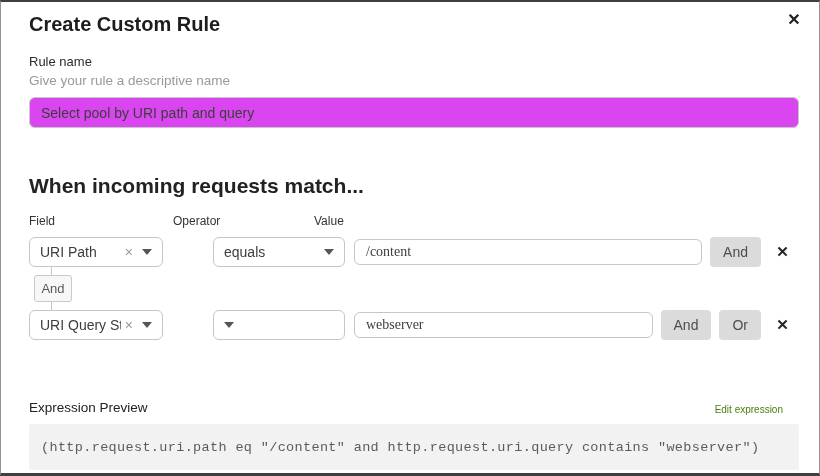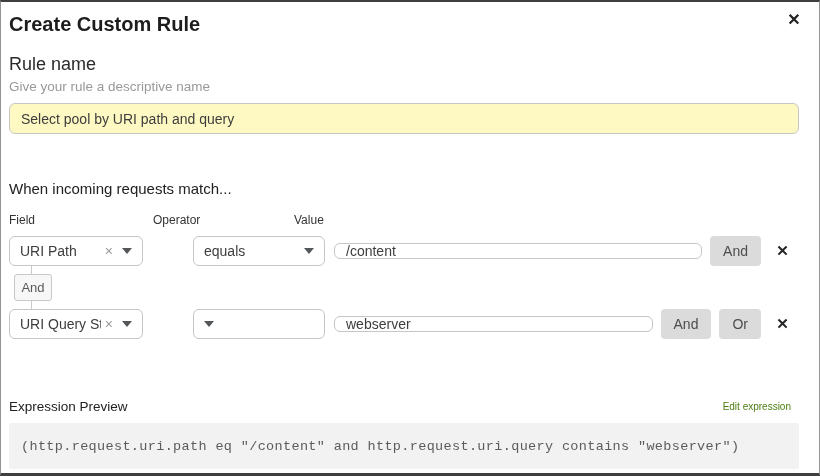--- a/index.html
+++ b/index.html
@@ -3,81 +3,81 @@
 <meta charset="utf-8">
 <style>
   * { margin:0; padding:0; box-sizing:border-box; }
   html,body { background:#e9e9e9; }
   body { font-family:"Liberation Sans", sans-serif; }
 
   .dialog {
     width:820px; height:476px; background:#ffffff; position:relative;
     border-left:1px solid #949494; border-right:1px solid #949494;
     border-top:2px solid #3f3f3f; border-bottom:3px solid #3f3f3f;
-    padding:0 20px 0 8px; overflow:hidden;
+    padding:0 20px 0 28px; overflow:hidden;
   }
 
   .title { margin-top:10px; font-size:20px; font-weight:700; color:#1d1d1d; line-height:24px; }
   .close-x {
     position:absolute; top:7px; right:14px; width:22px; height:22px;
     font-size:16px; font-weight:700; color:#222; text-align:center; line-height:22px; cursor:pointer;
   }
 
-  .rule-label { margin-top:18px; font-size:18px; color:#2b2b2b; }
+  .rule-label { margin-top:18px; font-size:13px; color:#2b2b2b; }
   .rule-hint  { margin-top:4px; font-size:13.5px; color:#97999b; }
   .text-input {
     margin-top:9px; width:100%; height:31px; border:1px solid #c6c6c6; border-radius:6px;
     padding:0 11px; font-family:"Liberation Sans", sans-serif; font-size:14px; color:#3d3d3d;
-    background:#fef9c3; outline:none; display:block;
+    background:#d946ef; outline:none; display:block;
   }
 
-  .match-heading { margin-top:46px; font-size:15px; font-weight:400; color:#222; }
+  .match-heading { margin-top:46px; font-size:21px; font-weight:700; color:#222; }
 
   .col-labels { margin-top:16px; display:flex; font-size:12px; color:#333; margin-right:8px; }
   .col-labels .c1 { width:144px; }
   .col-labels .c2 { width:141px; }
   .col-labels .c3 { flex:1; }
 
   .cond-row { display:flex; align-items:center; height:30px; margin-right:8px; }
   .row-1 { margin-top:9px; }
 
   .select {
     display:flex; align-items:center; height:30px; border:1px solid #c6c6c6; border-radius:6px;
     padding:0 10px; background:#fff; cursor:pointer;
   }
   .sel-field { width:134px; margin-right:10px; }
   .sel-op    { width:132px; margin-right:9px;margin-left:40px; }
   .select .lbl { flex:1; font-size:14px; color:#3d3d3d; white-space:nowrap; overflow:hidden; }
   .clear-x { color:#9a9a9a; font-size:14px; line-height:1; margin:0 9px 0 4px; cursor:pointer; }
   .chev { width:0; height:0; border-left:5px solid transparent; border-right:5px solid transparent; border-top:6px solid #54575a; flex:none; }
 
   .val-input {
-    flex:1; height:16px; border:1px solid #c6c6c6; border-radius:6px; padding:0 11px;
-    font-family:Liberation Sans, sans-serif; font-size:14px; color:#3d3d3d; outline:none; margin-right:8px; min-width:0;
+    flex:1; height:26px; border:1px solid #c6c6c6; border-radius:6px; padding:0 11px;
+    font-family:Liberation Serif, serif; font-size:14px; color:#3d3d3d; outline:none; margin-right:8px; min-width:0;
   }
 
   .conn-btn {
     height:30px; border:none; border-radius:4px; background:#dbdbdb; color:#4d4d4d;
     font-family:"Liberation Sans", sans-serif; font-size:14px; padding:0 13px; cursor:pointer; flex:none;
   }
   .btn-gap { margin-left:8px; }
   .remove-x { margin-left:13px; width:17px; text-align:center; font-size:15px; font-weight:700; color:#262626; cursor:pointer; flex:none; }
 
   .connector { height:43px; position:relative; }
   .conn-line { position:absolute; left:22px; width:1px; background:#c9c9c9; }
   .line-top { top:0; height:8px; }
   .line-bot { bottom:0; height:8px; }
   .joiner-badge {
     position:absolute; left:5px; top:8px; width:38px; height:27px;
     background:#f7f7f7; border:1px solid #c9c9c9; border-radius:3px;
     display:flex; align-items:center; justify-content:center;
     font-size:13px; color:#595959; cursor:pointer;
   }
 
-  .expr-header { margin-top:60px; margin-right:8px; display:flex; justify-content:space-between; align-items:center; }
+  .expr-header { margin-top:60px; margin-right:16px; display:flex; justify-content:space-between; align-items:flex-end; }
   .expr-label { font-size:13.5px; color:#222; }
   .expr-edit  { font-size:10px; color:#4d7c0f; cursor:pointer; text-decoration:none; }
 
   .code-block {
     margin-top:9px; height:46px; background:#f2f2f2; border-radius:2px;
     display:flex; align-items:center; padding:0 12px;
     font-family:"Liberation Mono","DejaVu Sans Mono",monospace;
     font-size:13.5px; letter-spacing:0.35px; color:#5c5c5c; white-space:nowrap; overflow:hidden;
   }
 </style>

